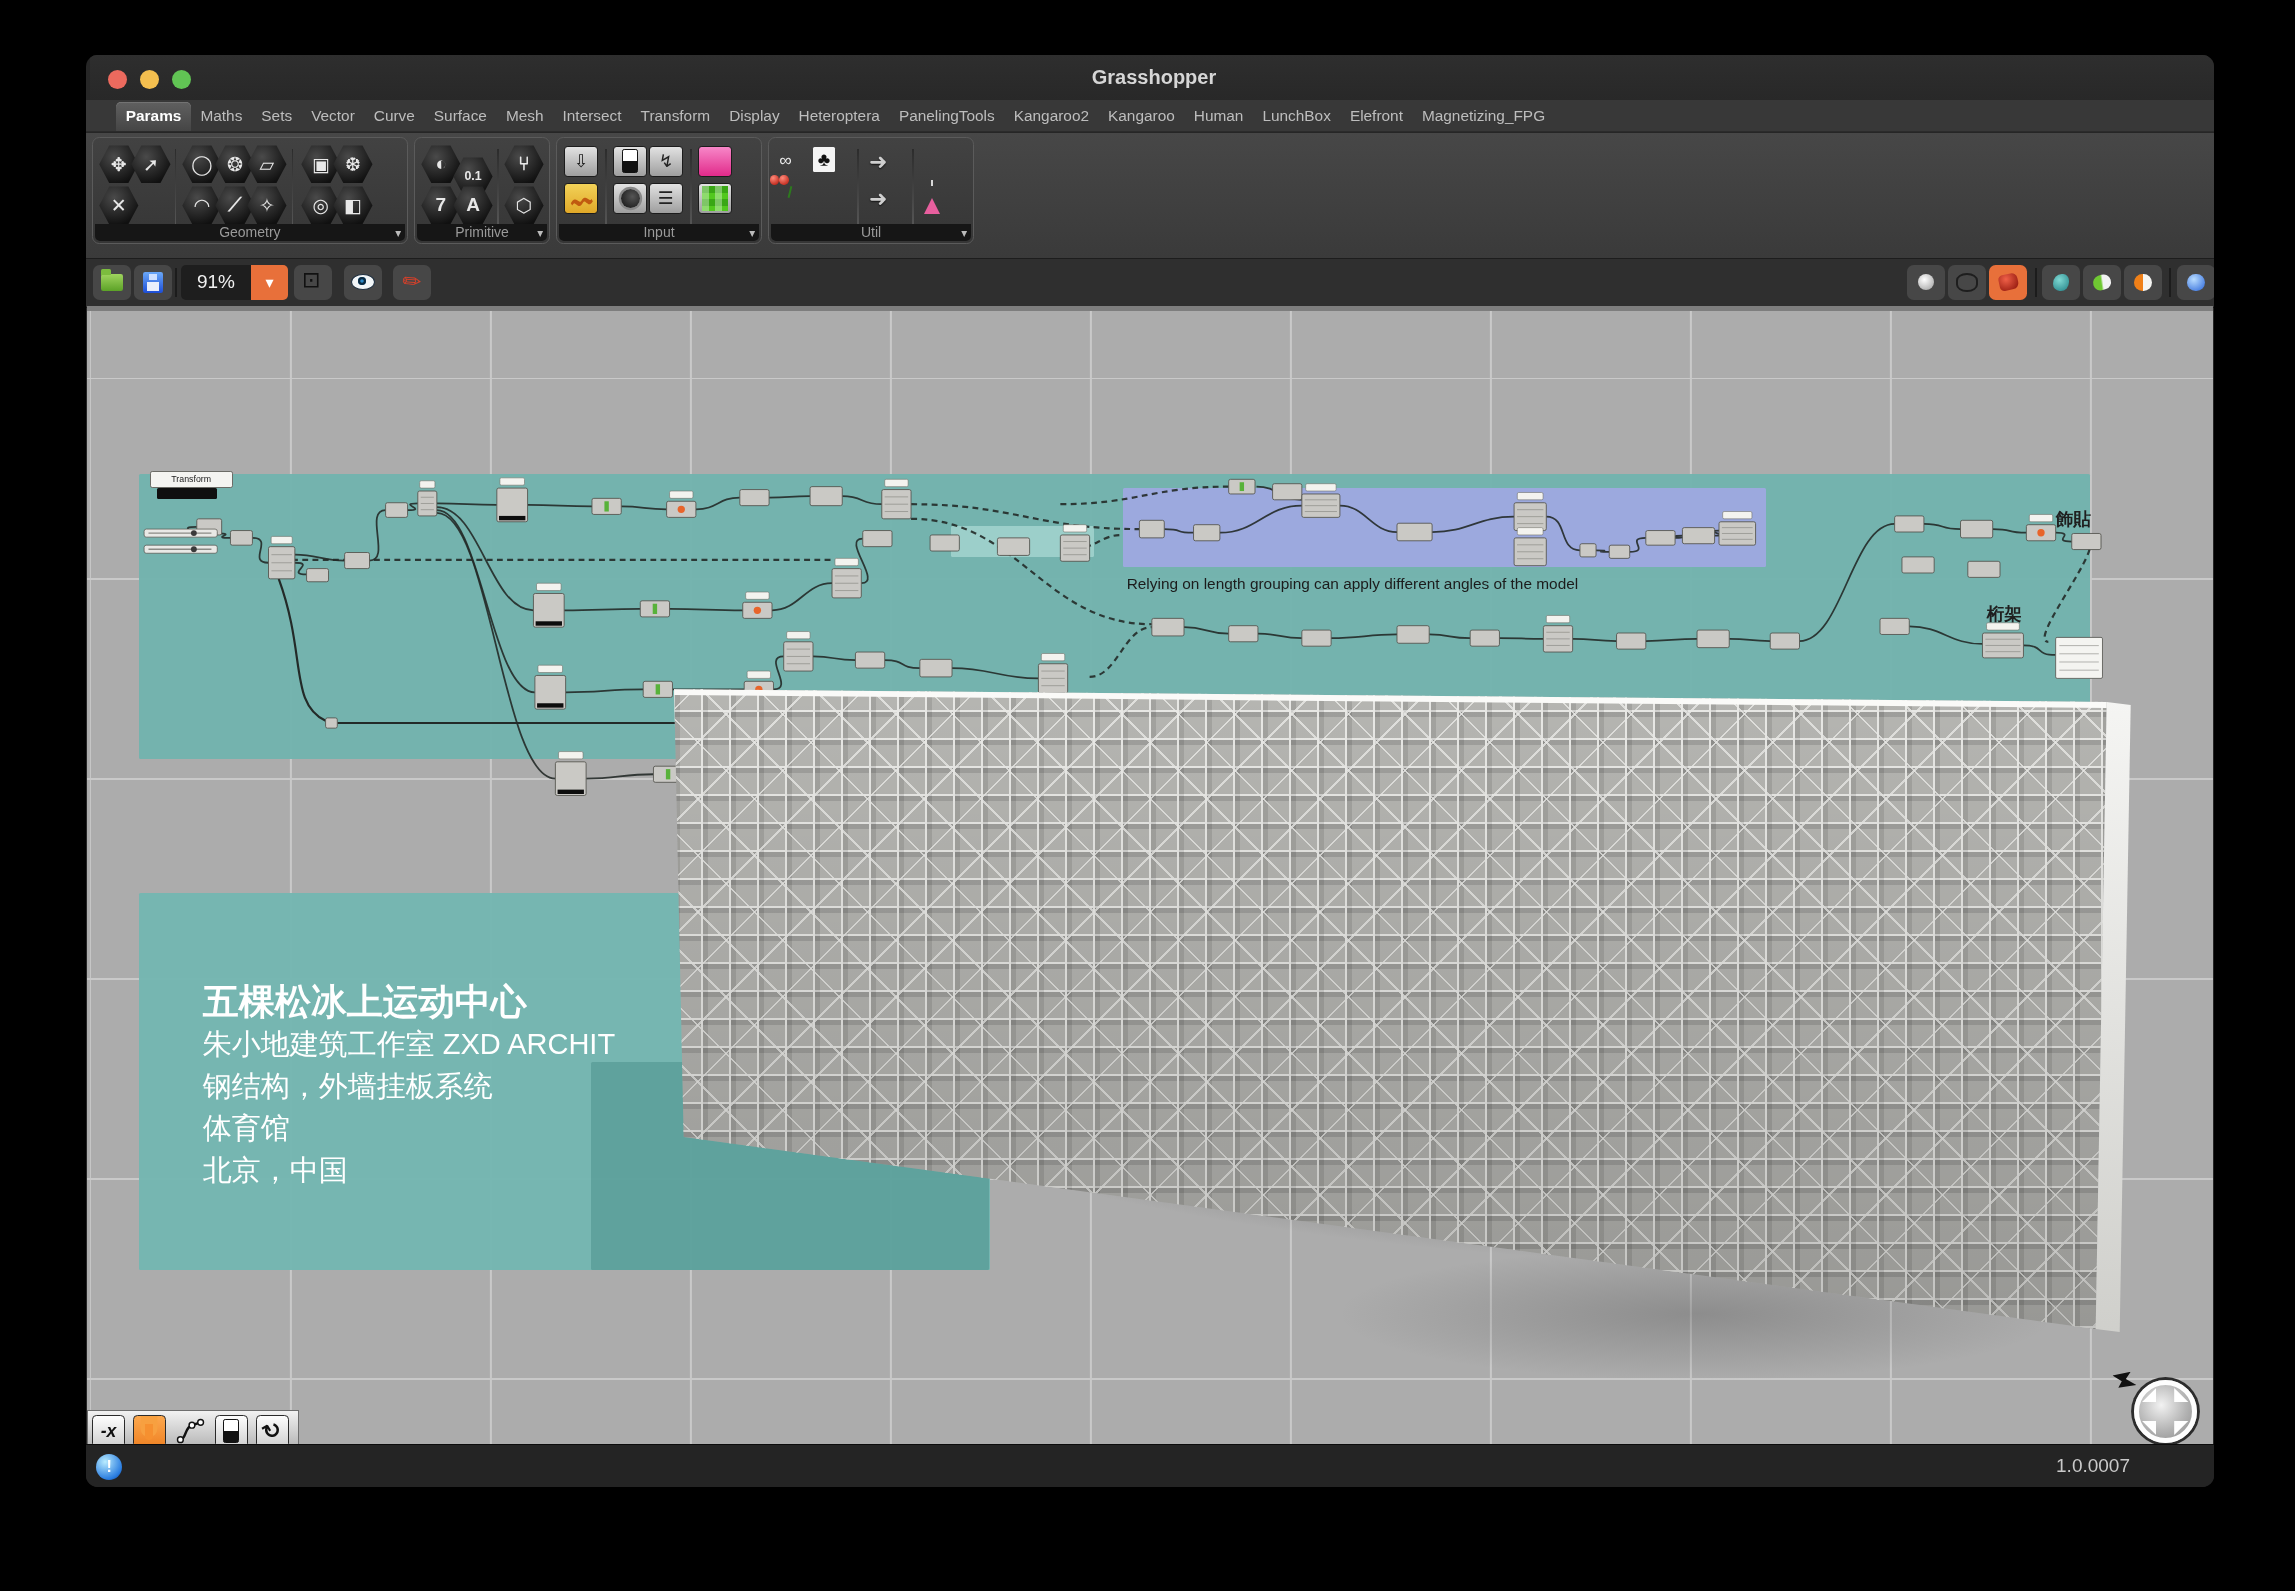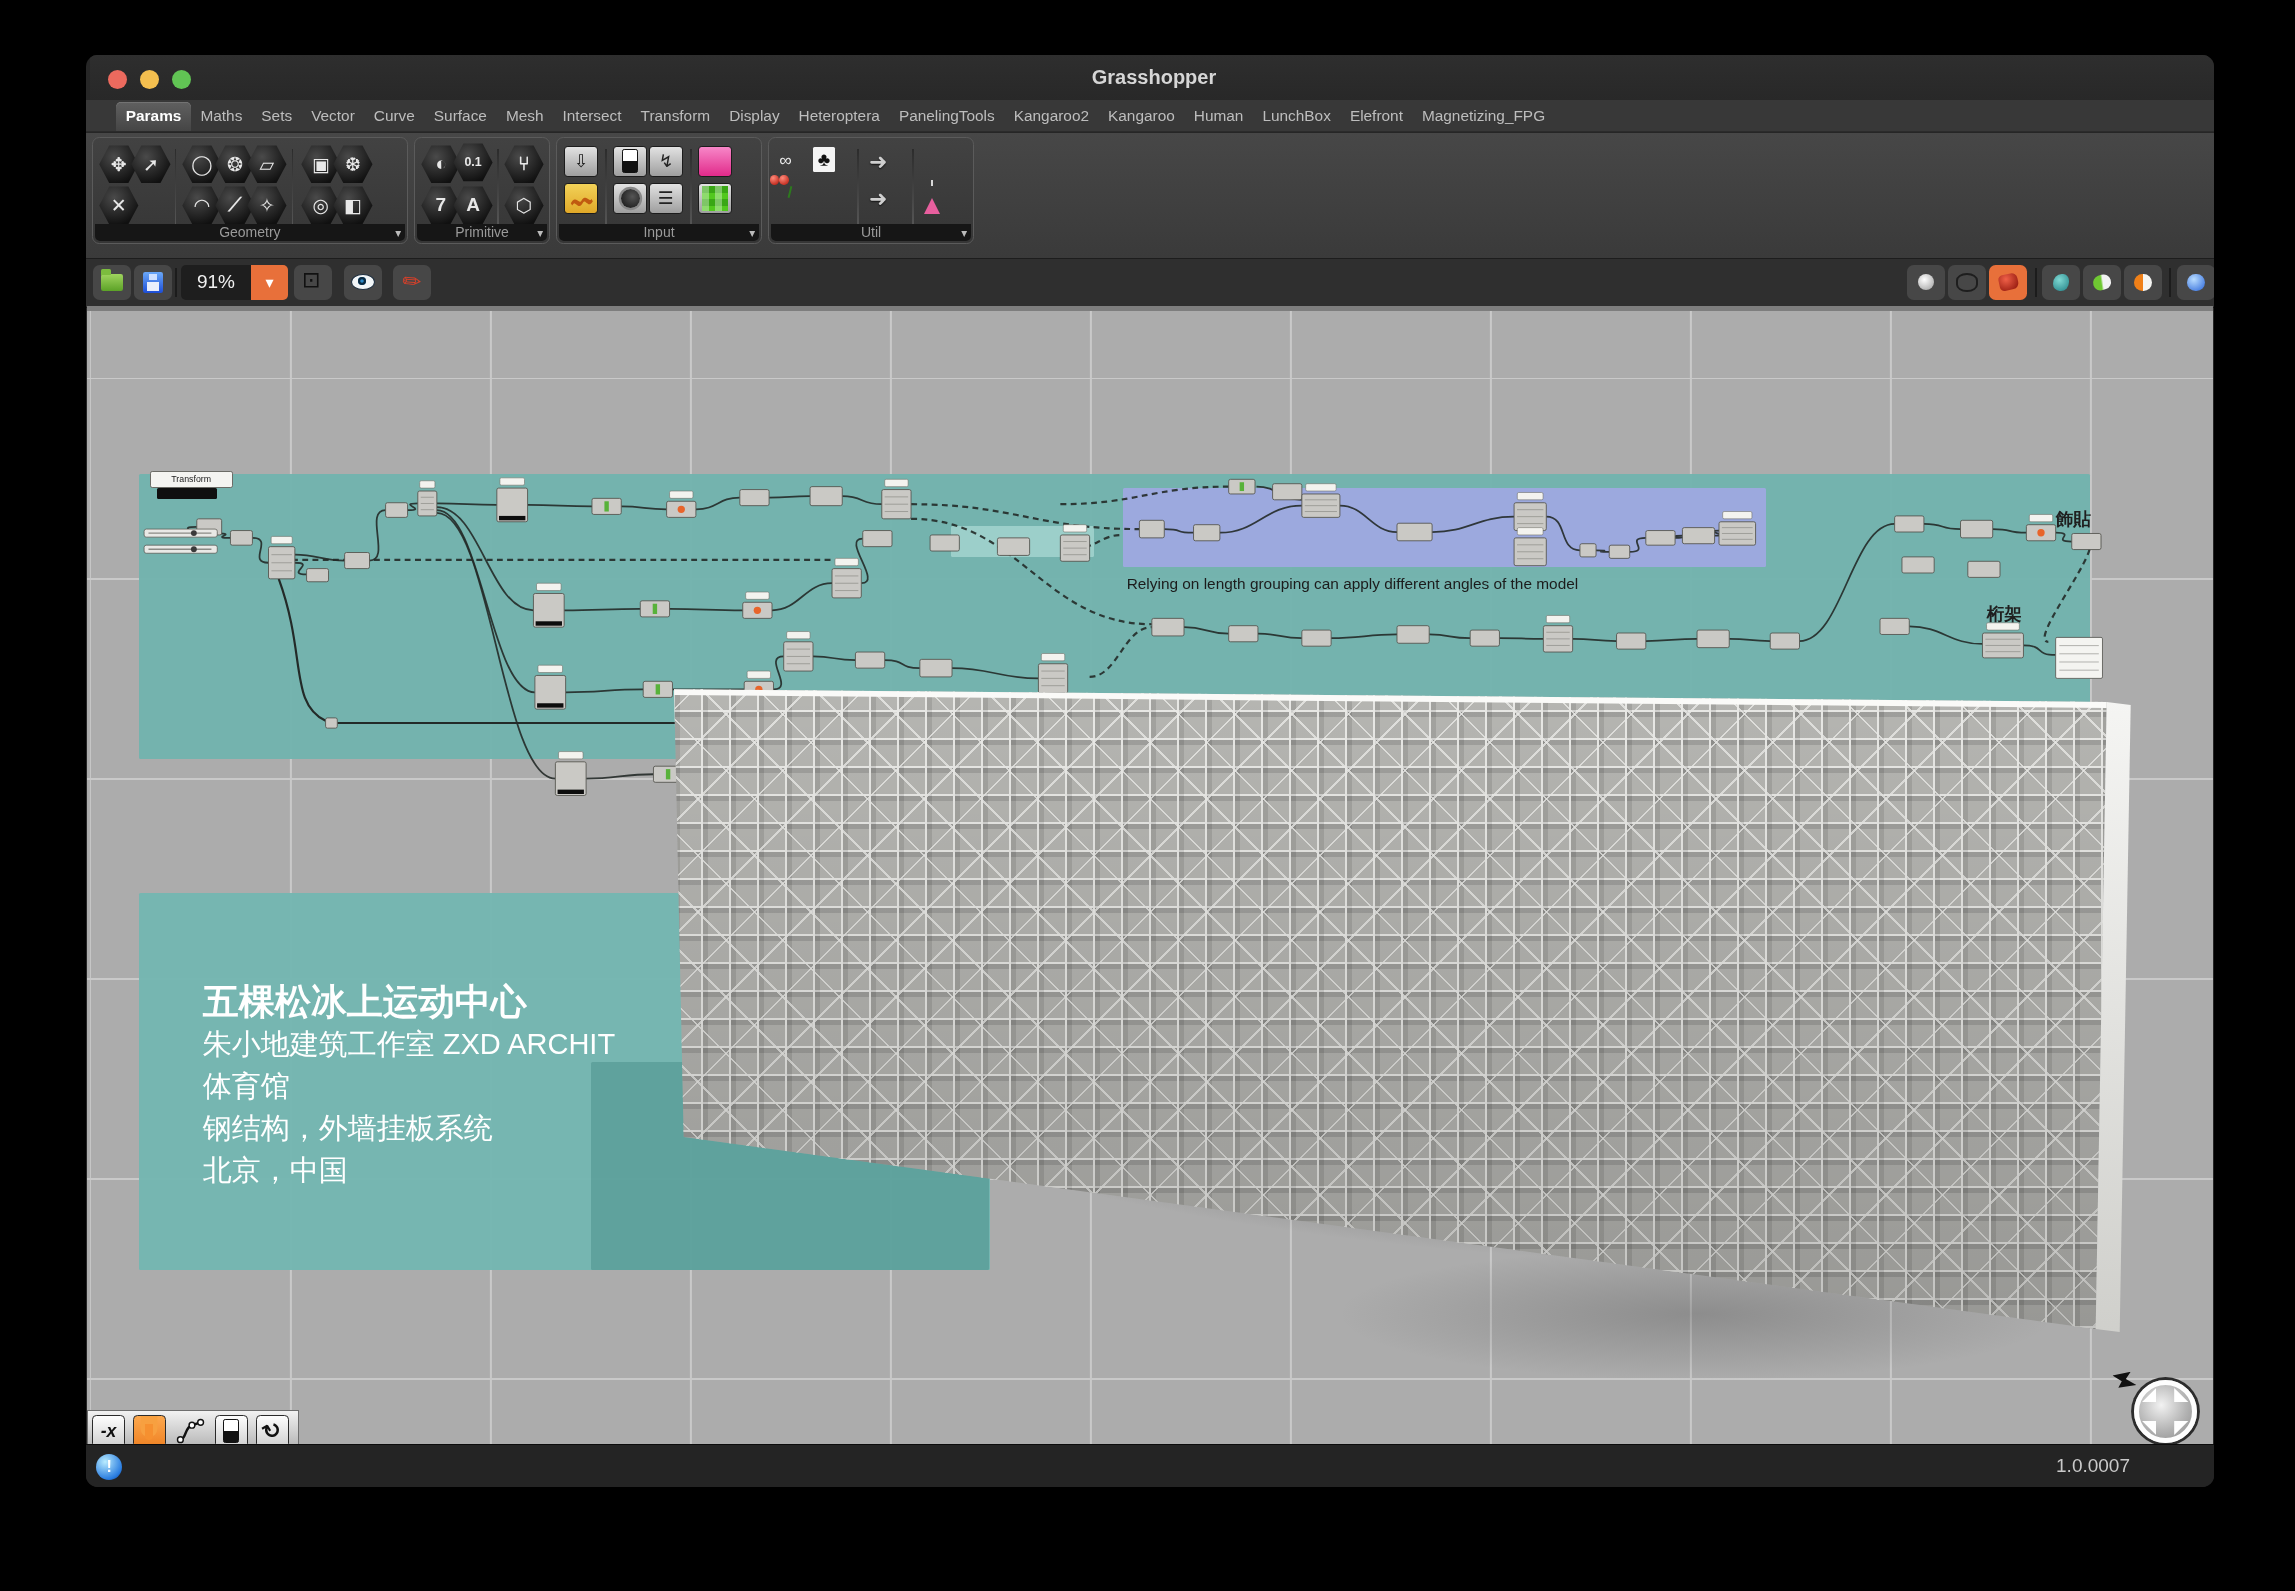--- a/index.html
+++ b/index.html
@@ -211,21 +211,21 @@
         <div class="hex" style="left:208px;top:5.9px;">▣</div>
         <div class="hex" style="left:240px;top:5.9px;">❆</div>
         <div class="hex" style="left:208px;top:47px;">◎</div>
         <div class="hex" style="left:240px;top:47px;">◧</div>
         <div class="tglabel">Geometry</div>
         <div class="tgarrow">▾</div>
       </div>
 
       <div class="tgroup" style="left:328px;width:136px;">
         <div class="hex" style="left:5.9px;top:5.9px;">◐</div>
-        <div class="hex" style="left:38px;top:4px;">
+        <div class="hex" style="left:38px;top:18px;">
             <span style="font-size:12.4px;">0.1</span>
           </div>
         <div class="hex" style="left:5.9px;top:47px;">7</div>
         <div class="hex" style="left:38px;top:47px;">A</div>
         <div class="vsep" style="left:82px;"></div>
         <div class="hex" style="left:89px;top:5.9px;">⑂</div>
         <div class="hex" style="left:89px;top:47px;">⬡</div>
         <div class="tglabel">Primitive</div>
         <div class="tgarrow">▾</div>
       </div>
@@ -553,22 +553,22 @@
           <line x1="84" y1="303.5" x2="170" y2="303.5" stroke="#8a8a85" stroke-width="2"></line>
           <circle cx="146" cy="303.5" r="4" fill="#3a3a3a"></circle>
           <rect x="78" y="320" width="100" height="11" rx="3" fill="#e9e9e6" stroke="#55554f" stroke-width="1"></rect>
           <line x1="84" y1="325.5" x2="170" y2="325.5" stroke="#8a8a85" stroke-width="2"></line>
           <circle cx="146" cy="325.5" r="4" fill="#3a3a3a"></circle>
         </svg>
 
       <div id="overlaytext" class="abs">
         <div class="t1">五棵松冰上运动中心</div>
         <div>朱小地建筑工作室 ZXD ARCHIT</div>
+        <div>钢结构，外墙挂板系统</div>
         <div>体育馆</div>
-        <div>钢结构，外墙挂板系统</div>
         <div>北京，中国</div>
       </div>
 
       <div id="shadow1" class="abs"></div>
       <div id="shadow2" class="abs"></div>
       <div id="truss" class="abs">
         <div id="trusswall"></div>
         <div id="trusstop"></div>
         <div id="trussside"></div>
       </div>

